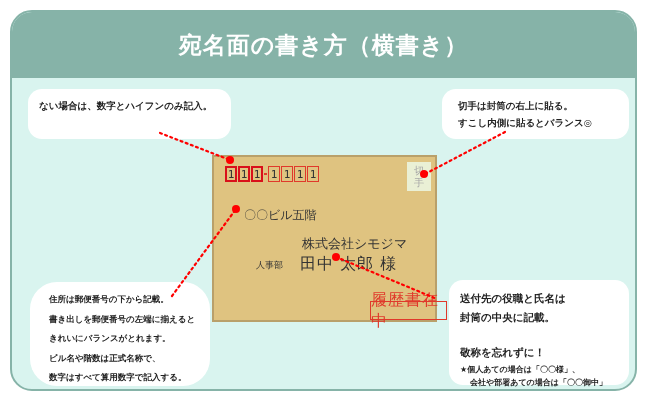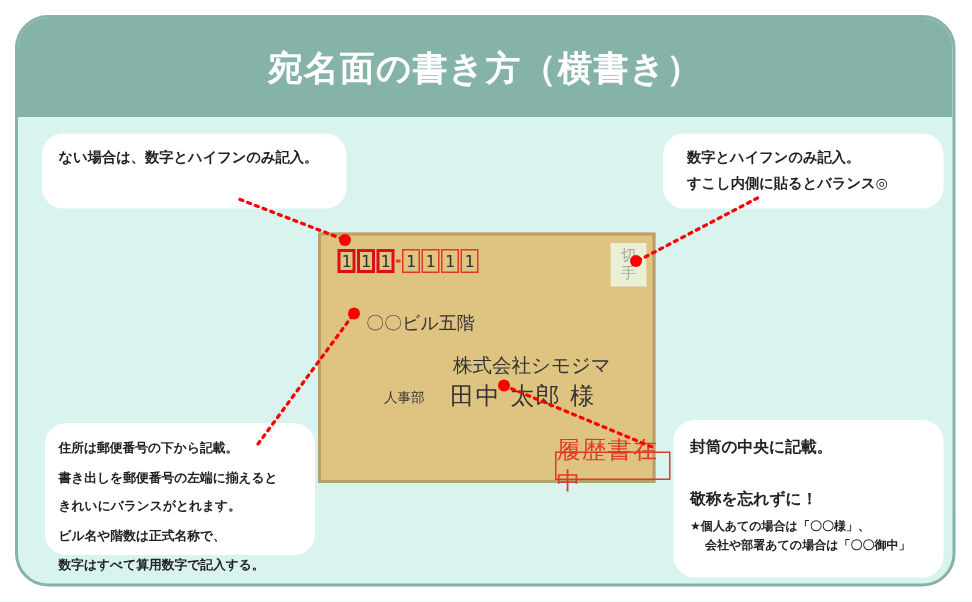--- a/index.html
+++ b/index.html
@@ -19,21 +19,21 @@
     }
     .header-title {
       color: #ffffff; font-size: 23px; font-weight: bold; letter-spacing: 1px;
     }
     .bubble {
       position: absolute; background: #ffffff; border-radius: 14px;
       color: #222; font-weight: bold;
     }
     .b1 { left: 16px; top: 77px; width: 203px; height: 50px; padding: 8px 0 0 11px; font-size: 9.5px; line-height: 17px; }
     .b2 { left: 430px; top: 77px; width: 187px; height: 50px; padding: 8px 0 0 16px; font-size: 9.5px; line-height: 17px; }
-    .b3 { left: 18px; top: 270px; width: 180px; height: 88px; padding: 8px 0 0 9px; font-size: 8.5px; line-height: 19.5px; }
+    .b3 { left: 18px; top: 270px; width: 180px; height: 104px; padding: 8px 0 0 19px; font-size: 8.5px; line-height: 19.5px; border-radius: 27px; }
     .b4 { left: 437px; top: 268px; width: 180px; height: 105px; padding: 9px 0 0 11px; }
     .b4 .big { font-size: 10.5px; line-height: 19px; }
     .b4 .big2 { font-size: 10.5px; line-height: 18px; margin-top: 16px; }
     .b4 .small { font-weight: bold; font-size: 8px; line-height: 12.5px; margin-top: 3px; }
     .b4 .small .indent { padding-left: 10px; display: block; }
 
     .envelope {
       position: absolute; left: 200px; top: 143px; width: 225px; height: 167px;
       background: #dfc380; border: 2px solid #b9a06a;
     }
@@ -68,33 +68,34 @@
 <div class="frame">
   <div class="header">
     <span class="header-title">宛名面の書き方（横書き）</span>
   </div>
 
   <div class="bubble b1">
     <div>ない場合は、数字とハイフンのみ記入。</div>
   </div>
 
   <div class="bubble b2">
-    <div>数字とハイフンのみ記入。</div>
+    <div>切手は封筒の右上に貼る。</div>
     <div>すこし内側に貼るとバランス◎</div>
   </div>
 
   <div class="bubble b3">
     <div>住所は郵便番号の下から記載。</div>
     <div>書き出しを郵便番号の左端に揃えると</div>
     <div>きれいにバランスがとれます。</div>
     <div>ビル名や階数は正式名称で、</div>
     <div>数字はすべて算用数字で記入する。</div>
   </div>
 
   <div class="bubble b4">
+    <div class="big">送付先の役職と氏名は</div>
     <div class="big">封筒の中央に記載。</div>
     <div class="big2">敬称を忘れずに！</div>
     <div class="small">
       <span style="display:block">★個人あての場合は「〇〇様」、</span>
       <span class="indent">会社や部署あての場合は「〇〇御中」</span>
     </div>
   </div>
 
   <div class="envelope">
     <div class="zip">

